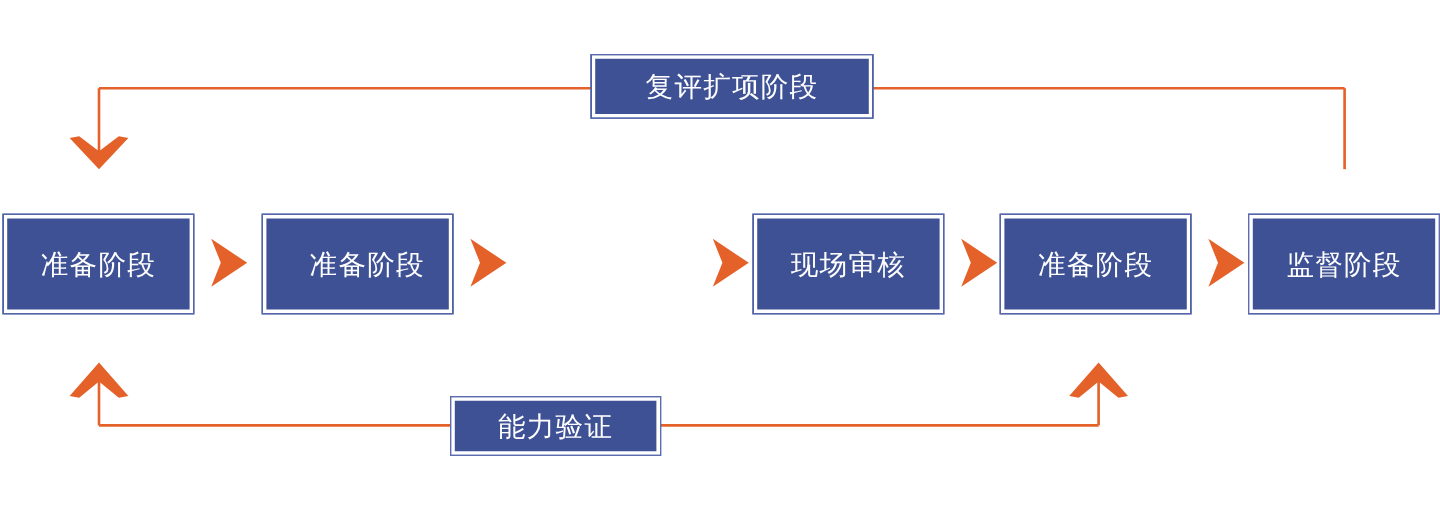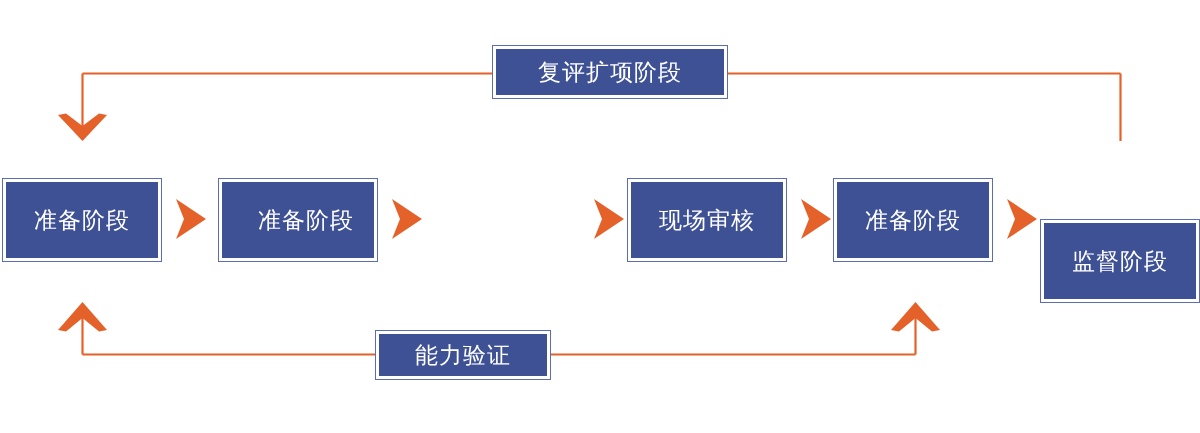--- a/index.html
+++ b/index.html
@@ -128,21 +128,21 @@
   <div class="box stage-box" style="left:833px; top:178px; width:160px; height:84px;">
     <span class="box-label">准备阶段</span>
   </div>
 
   <div class="chevron" style="left:1003px; top:196px;">
     <svg viewBox="0 0 38 46">
         <path d="M4 3 L34 23 L4 43 L12 23 Z" fill="#e4622a"></path>
       </svg>
   </div>
 
-  <div class="box stage-box" style="left:1040px; top:178px; width:160px; height:84px;margin-top:41px;">
+  <div class="box stage-box" style="left:1040px; top:178px; width:160px; height:84px;">
     <span class="box-label">监督阶段</span>
   </div>
 
   <div class="box aux-box" style="left:375px; top:330px; width:176px; height:50px;">
     <span class="box-label">能力验证</span>
   </div>
 
 </div>
 
 </body></html>

